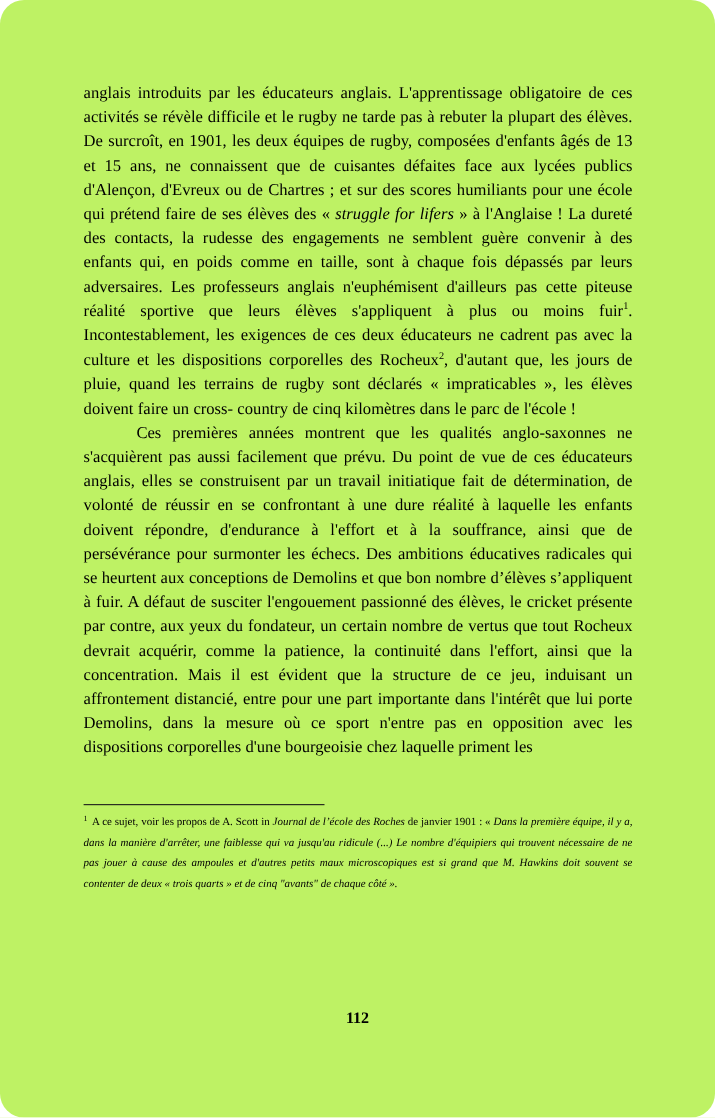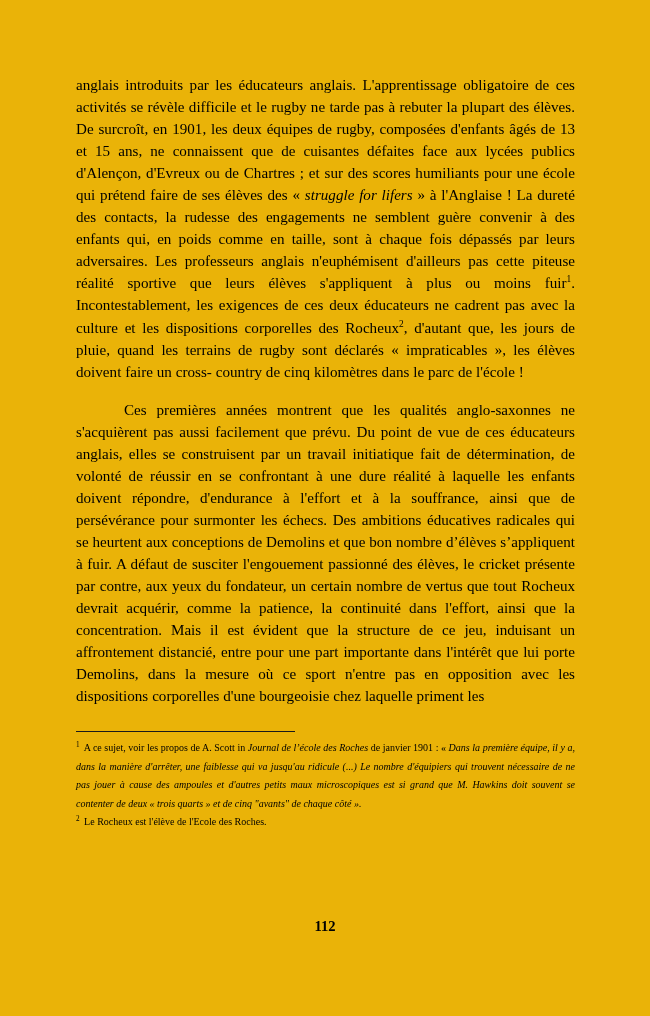--- a/index.html
+++ b/index.html
@@ -6,45 +6,46 @@
   html, body {
     margin: 0;
     padding: 0;
     background: #ffffff;
   }
   .page {
     position: relative;
     width: 650px;
     height: 1016px;
     margin: 0 auto;
-    background: #eab308;
+    background: #bef264;
     overflow: hidden;
     font-family: "Liberation Serif", "DejaVu Serif", serif;
     color: #000000;
     box-sizing: border-box;
+    border-radius: 22px;
   }
   .content {
     position: absolute;
     left: 76px;
     top: 74px;
     width: 499px;
   }
   .body-text {
     font-size: 15.1px;
     line-height: 22.05px;
     text-align: justify;
     text-justify: inter-word;
     margin: 0;
     hyphens: none;
     -webkit-hyphens: none;
     letter-spacing: 0.01px;
     word-spacing: 0.1px;
   }
   .body-text + .body-text {
-    margin-top: 16px;
+    margin-top: 0;
   }
   .indent {
     text-indent: 48px;
   }
   .it {
     font-style: italic;
   }
   sup.fn-ref {
     font-size: 0.62em;
     vertical-align: super;
@@ -97,18 +98,17 @@
 
   <div class="content">
     <p class="body-text">anglais introduits par les éducateurs anglais. L'apprentissage obligatoire de ces activités se révèle difficile et le rugby ne tarde pas à rebuter la plupart des élèves. De surcroît, en 1901, les deux équipes de rugby, composées d'enfants âgés de 13 et 15 ans, ne connaissent que de cuisantes défaites face aux lycées publics d'Alençon, d'Evreux ou de Chartres ; et sur des scores humiliants pour une école qui prétend faire de ses élèves des « <span class="it">struggle for lifers</span> » à l'Anglaise ! La dureté des contacts, la rudesse des engagements ne semblent guère convenir à des enfants qui, en poids comme en taille, sont à chaque fois dépassés par leurs adversaires. Les professeurs anglais n'euphémisent d'ailleurs pas cette piteuse réalité sportive que leurs élèves s'appliquent à plus ou moins fuir<sup class="fn-ref">1</sup>. Incontestablement, les exigences de ces deux éducateurs ne cadrent pas avec la culture et les dispositions corporelles des Rocheux<sup class="fn-ref">2</sup>, d'autant que, les jours de pluie, quand les terrains de rugby sont déclarés « impraticables », les élèves doivent faire un cross- country de cinq kilomètres dans le parc de l'école !</p>
     <p class="body-text indent">Ces premières années montrent que les qualités anglo-saxonnes ne s'acquièrent pas aussi facilement que prévu. Du point de vue de ces éducateurs anglais, elles se construisent par un travail initiatique fait de détermination, de volonté de réussir en se confrontant à une dure réalité à laquelle les enfants doivent répondre, d'endurance à l'effort et à la souffrance, ainsi que de persévérance pour surmonter les échecs. Des ambitions éducatives radicales qui se heurtent aux conceptions de Demolins et que bon nombre d’élèves s’appliquent à fuir. A défaut de susciter l'engouement passionné des élèves, le cricket présente par contre, aux yeux du fondateur, un certain nombre de vertus que tout Rocheux devrait acquérir, comme la patience, la continuité dans l'effort, ainsi que la concentration. Mais il est évident que la structure de ce jeu, induisant un affrontement distancié, entre pour une part importante dans l'intérêt que lui porte Demolins, dans la mesure où ce sport n'entre pas en opposition avec les dispositions corporelles d'une bourgeoisie chez laquelle priment les</p>
   </div>
 
   <div class="footnote-sep"></div>
 
   <div class="footnotes">
     <p class="footnote"><sup>1</sup> A ce sujet, voir les propos de A. Scott in <span class="it">Journal de l’école des Roches</span> de janvier 1901 : « <span class="it">Dans la première équipe, il y a, dans la manière d'arrêter, une faiblesse qui va jusqu'au ridicule (...) Le nombre d'équipiers qui trouvent nécessaire de ne pas jouer à cause des ampoules et d'autres petits maux microscopiques est si grand que M. Hawkins doit souvent se contenter de deux « trois quarts » et de cinq "avants" de chaque côté ».</span></p>
-    <p class="footnote"><sup>2</sup> Le Rocheux est l'élève de l'Ecole des Roches.</p>
   </div>
 
   <div class="page-number">112</div>
 
 </div>
 
 </body></html>

